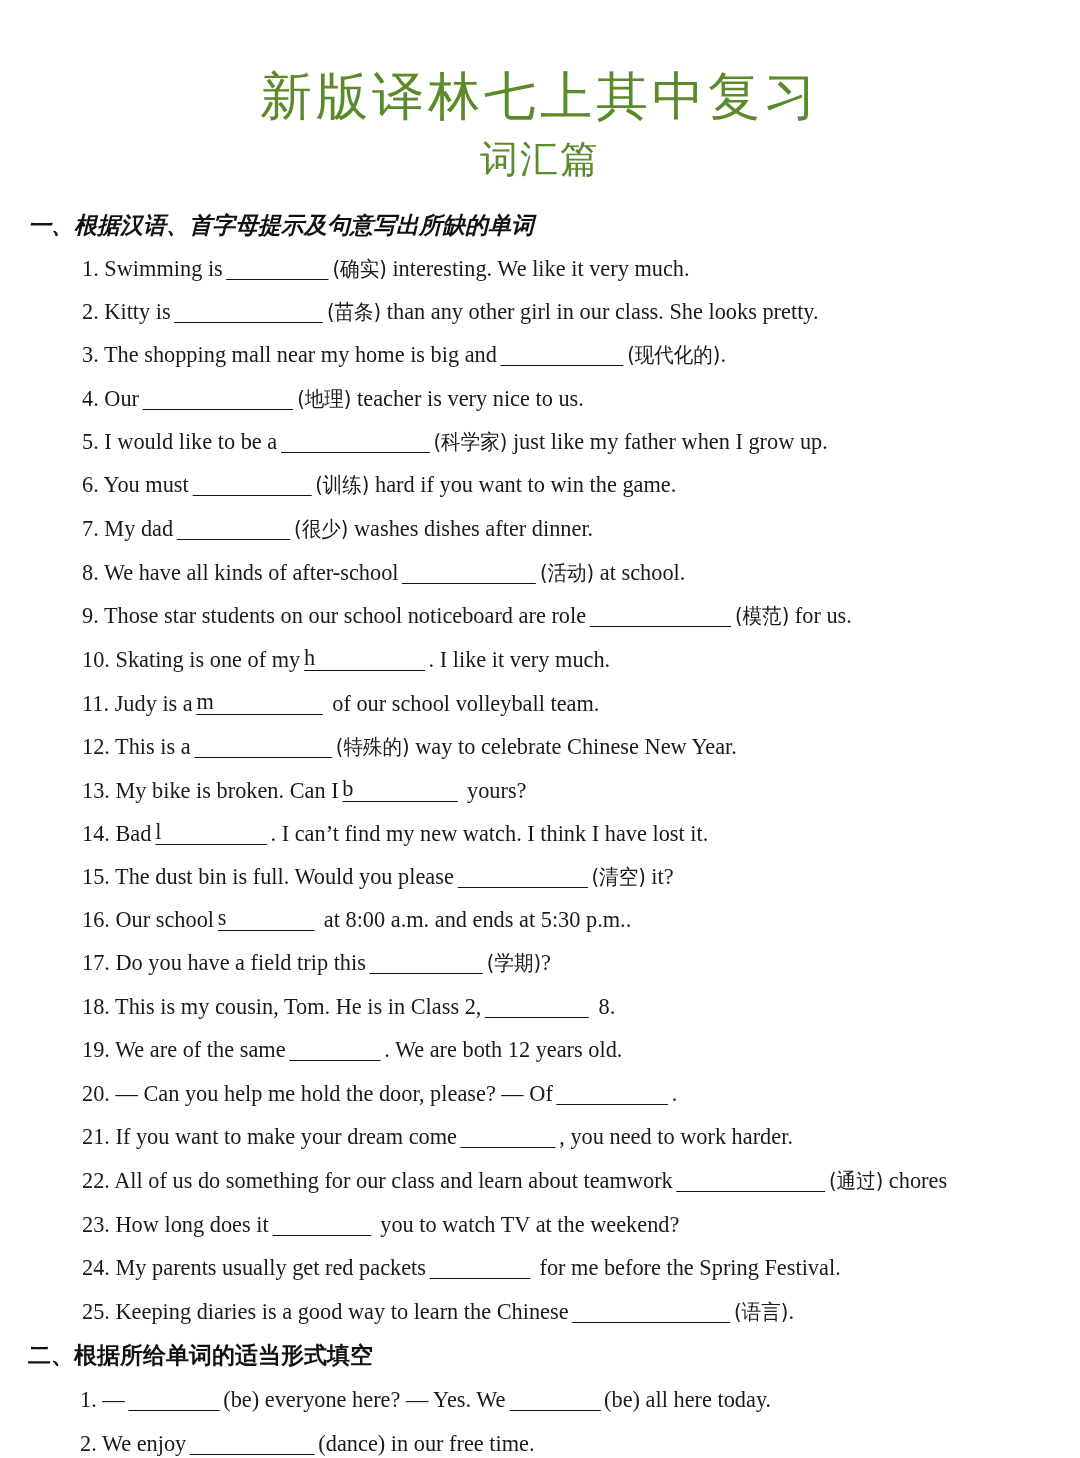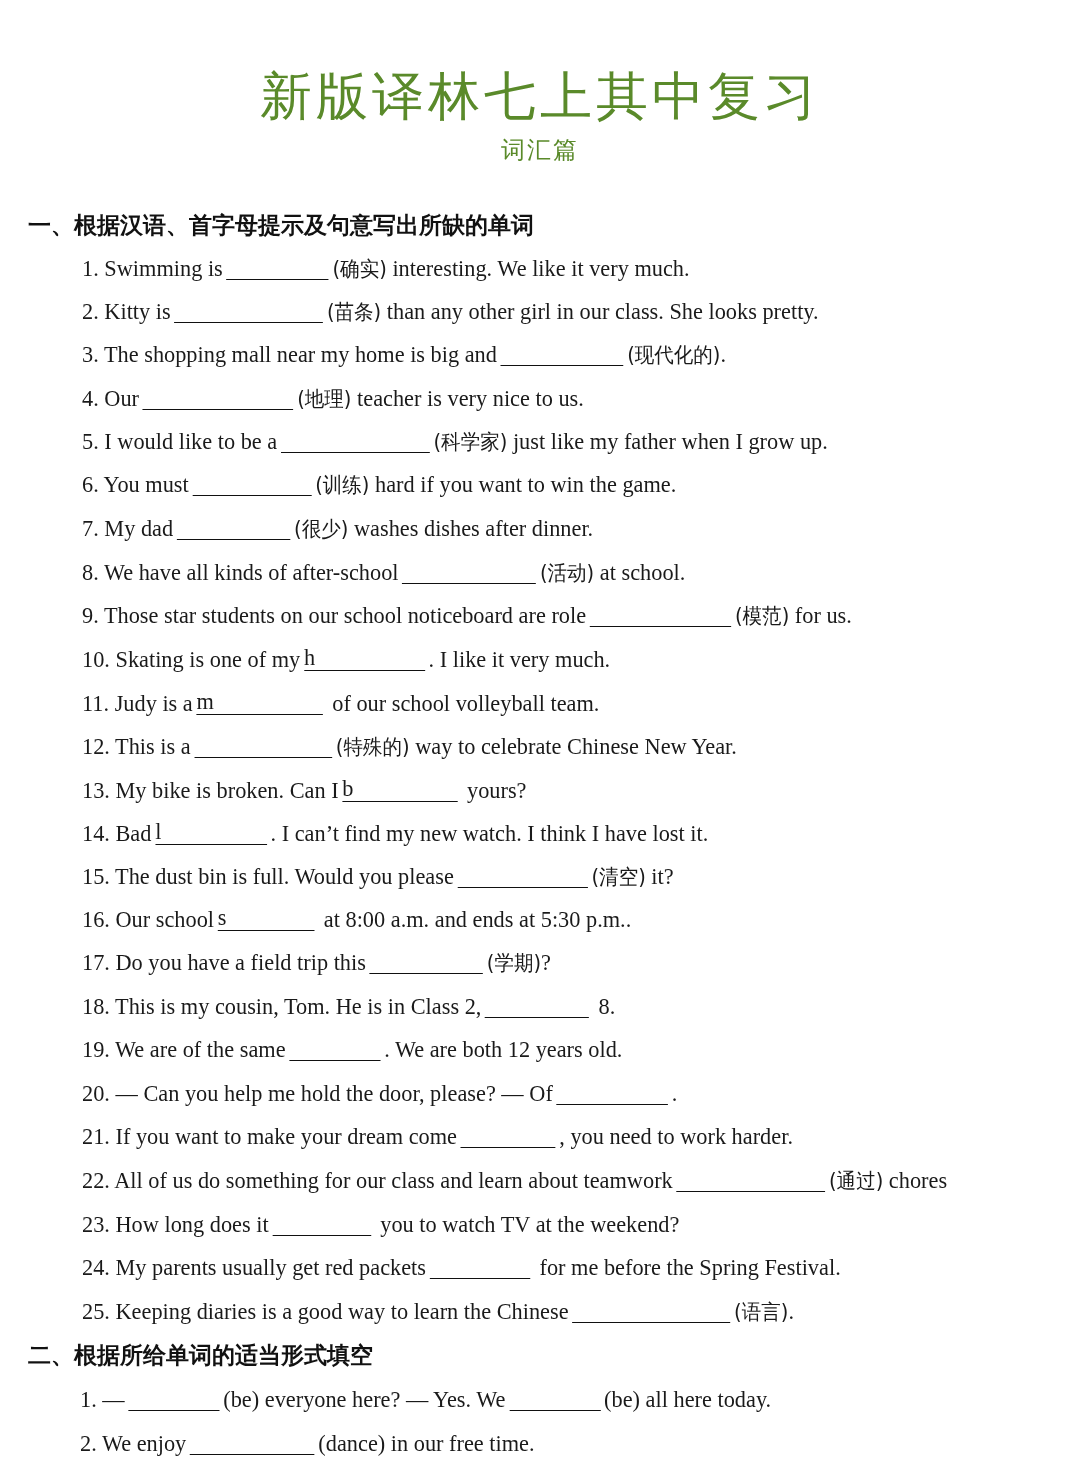--- a/index.html
+++ b/index.html
@@ -13,21 +13,21 @@
   .title {
     position: absolute; left: 0; right: 0; top: 62px;
     text-align: center; color: #5a8a2a;
     font-family: "DejaVu Sans", sans-serif;
     font-size: 52px; letter-spacing: 4px; font-weight: normal;
   }
   .subtitle {
     position: absolute; left: 0; right: 0; top: 134px;
     text-align: center; color: #5a8a2a;
     font-family: "DejaVu Sans", sans-serif;
-    font-size: 24px; letter-spacing: 2px;
+    font-size: 38px; letter-spacing: 2px;
   }
   .section-heading {
     position: absolute; left: 28px;
     font-family: "DejaVu Sans", sans-serif;
     font-weight: bold; font-size: 23px; color: #111;
     letter-spacing: 0px;
   }
   .q {
     position: absolute; left: 82px;
     font-size: 24px; line-height: 30px; white-space: nowrap;
@@ -44,21 +44,21 @@
     position: absolute; left: 0; bottom: -2px; font-size: 24px;
   }
 </style>
 </head>
 <body>
 
 <div>
   <div class="title">新版译林七上其中复习</div>
   <div class="subtitle">词汇篇</div>
   <div id="sections">
-      <div class="section-heading" style="top: 210px;">一、根据汉语、首字母提示及句意写出所缺的单词</div>
+      <div class="section-heading" style="top: 210px; font-style: italic;">一、根据汉语、首字母提示及句意写出所缺的单词</div>
       <div class="q" style="top: 253px;"><span class="seg-text">1. Swimming is</span><span class="blank" style="width: 110px;"></span><span class="seg-hint">(确实)</span><span class="seg-text"> interesting. We like it very much.</span></div>
       <div class="q" style="top: 296px;"><span class="seg-text">2. Kitty is</span><span class="blank" style="width: 160px;"></span><span class="seg-hint">(苗条)</span><span class="seg-text"> than any other girl in our class. She looks pretty.</span></div>
       <div class="q" style="top: 339px;"><span class="seg-text">3. The shopping mall near my home is big and</span><span class="blank" style="width: 132px;"></span><span class="seg-hint">(现代化的)</span><span class="seg-text">.</span></div>
       <div class="q" style="top: 383px;"><span class="seg-text">4. Our</span><span class="blank" style="width: 162px;"></span><span class="seg-hint">(地理)</span><span class="seg-text"> teacher is very nice to us.</span></div>
       <div class="q" style="top: 426px;"><span class="seg-text">5. I would like to be a</span><span class="blank" style="width: 160px;"></span><span class="seg-hint">(科学家)</span><span class="seg-text"> just like my father when I grow up.</span></div>
       <div class="q" style="top: 469px;"><span class="seg-text">6. You must</span><span class="blank" style="width: 128px;"></span><span class="seg-hint">(训练)</span><span class="seg-text"> hard if you want to win the game.</span></div>
       <div class="q" style="top: 513px;"><span class="seg-text">7. My dad</span><span class="blank" style="width: 122px;"></span><span class="seg-hint">(很少)</span><span class="seg-text"> washes dishes after dinner.</span></div>
       <div class="q" style="top: 557px;"><span class="seg-text">8. We have all kinds of after-school</span><span class="blank" style="width: 144px;"></span><span class="seg-hint">(活动)</span><span class="seg-text"> at school.</span></div>
       <div class="q" style="top: 600px;"><span class="seg-text">9. Those star students on our school noticeboard are role</span><span class="blank" style="width: 152px;"></span><span class="seg-hint">(模范)</span><span class="seg-text"> for us.</span></div>
       <div class="q" style="top: 644px;"><span class="seg-text">10. Skating is one of my</span><span class="blank" style="width: 130px;"><span class="initial">h</span></span><span class="seg-text">. I like it very much.</span></div>

